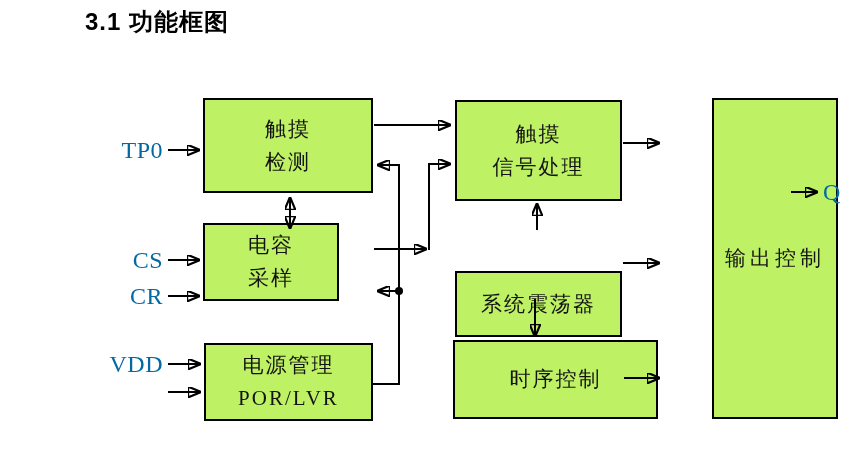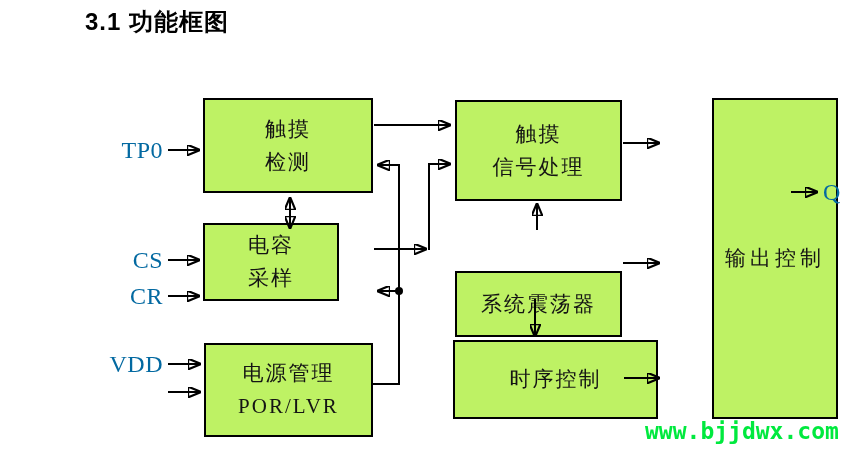--- a/index.html
+++ b/index.html
@@ -31,21 +31,21 @@
     display: flex;
     flex-direction: column;
     align-items: center;
     justify-content: center;
     color: #141414;
     font-size: 21px;
   }
   .block .ln { line-height: 33px; letter-spacing: 2px; white-space: nowrap; }
   .blk-touch-detect { left: 203px; top: 98px;  width: 170px; height: 95px; }
   .blk-cap-sample   { left: 203px; top: 223px; width: 136px; height: 78px; }
-  .blk-power-mgmt   { left: 204px; top: 343px; width: 169px; height: 94px; }
+  .blk-power-mgmt   { left: 204px; top: 343px; width: 169px; height: 78px; }
   .blk-signal-proc  { left: 455px; top: 100px; width: 167px; height: 101px; }
   .blk-oscillator   { left: 455px; top: 232px; width: 167px; height: 66px; margin-top: 39px; }
   .blk-timing       { left: 453px; top: 340px; width: 205px; height: 79px; }
   .blk-output-ctrl  { left: 664px; top: 98px;  width: 126px; height: 321px; margin-left: 48px; }
   .blk-output-ctrl .ln { letter-spacing: 4px; }
   .pin {
     position: absolute;
     width: 70px;
     text-align: right;
     font-size: 24px;
@@ -155,15 +155,14 @@
     <path d="M535,299 V336" marker-end="url(#ah)"></path>
     <path d="M623,263 H659" marker-end="url(#ah)"></path>
 
     <path d="M624,378 H659" marker-end="url(#ah)"></path>
 
     <path d="M623,143 H659" marker-end="url(#ah)"></path>
 
     <path d="M791,192 H817" marker-end="url(#ah)"></path>
   </svg>
 
-  <div class="watermark" style="color: rgb(0, 233, 62);">www.bjjdwx.com</div>
 
 </div>
 
 </body></html>

